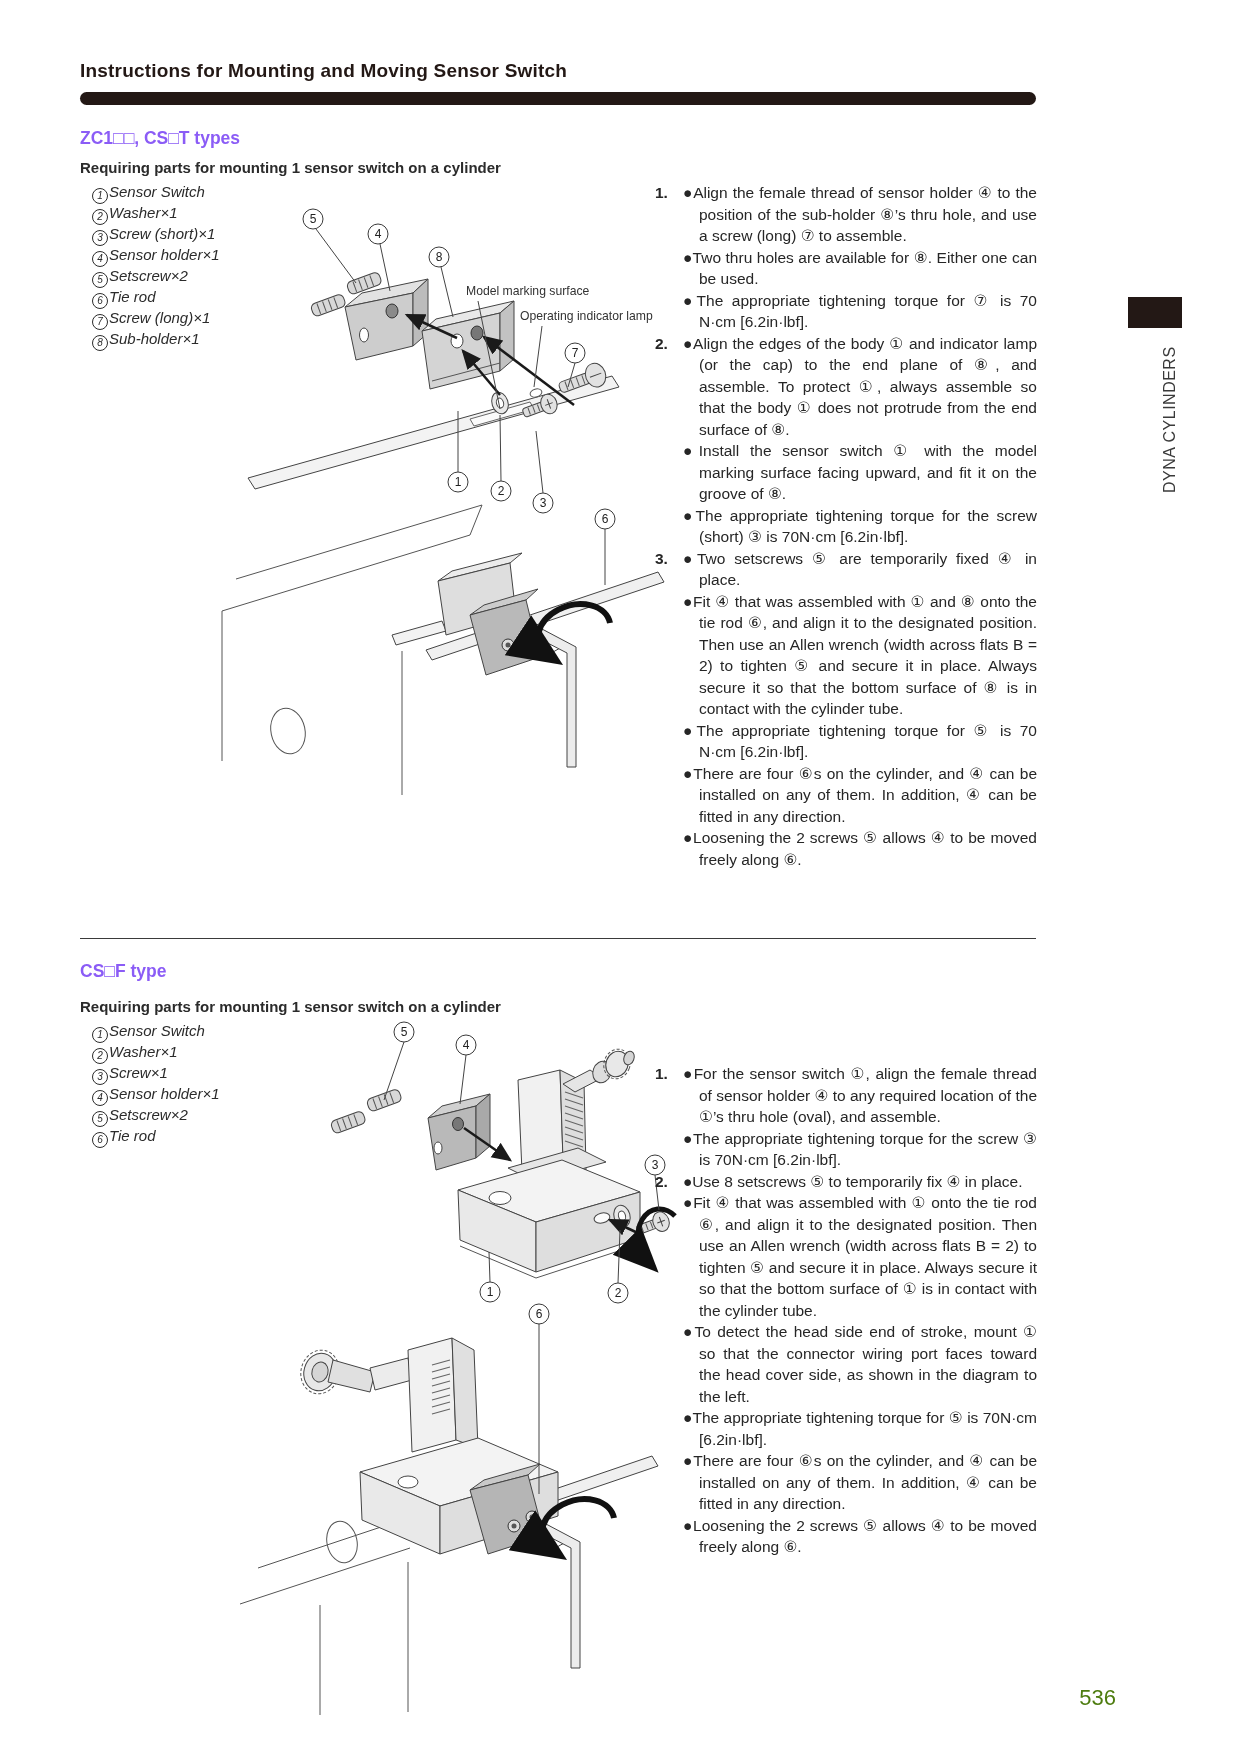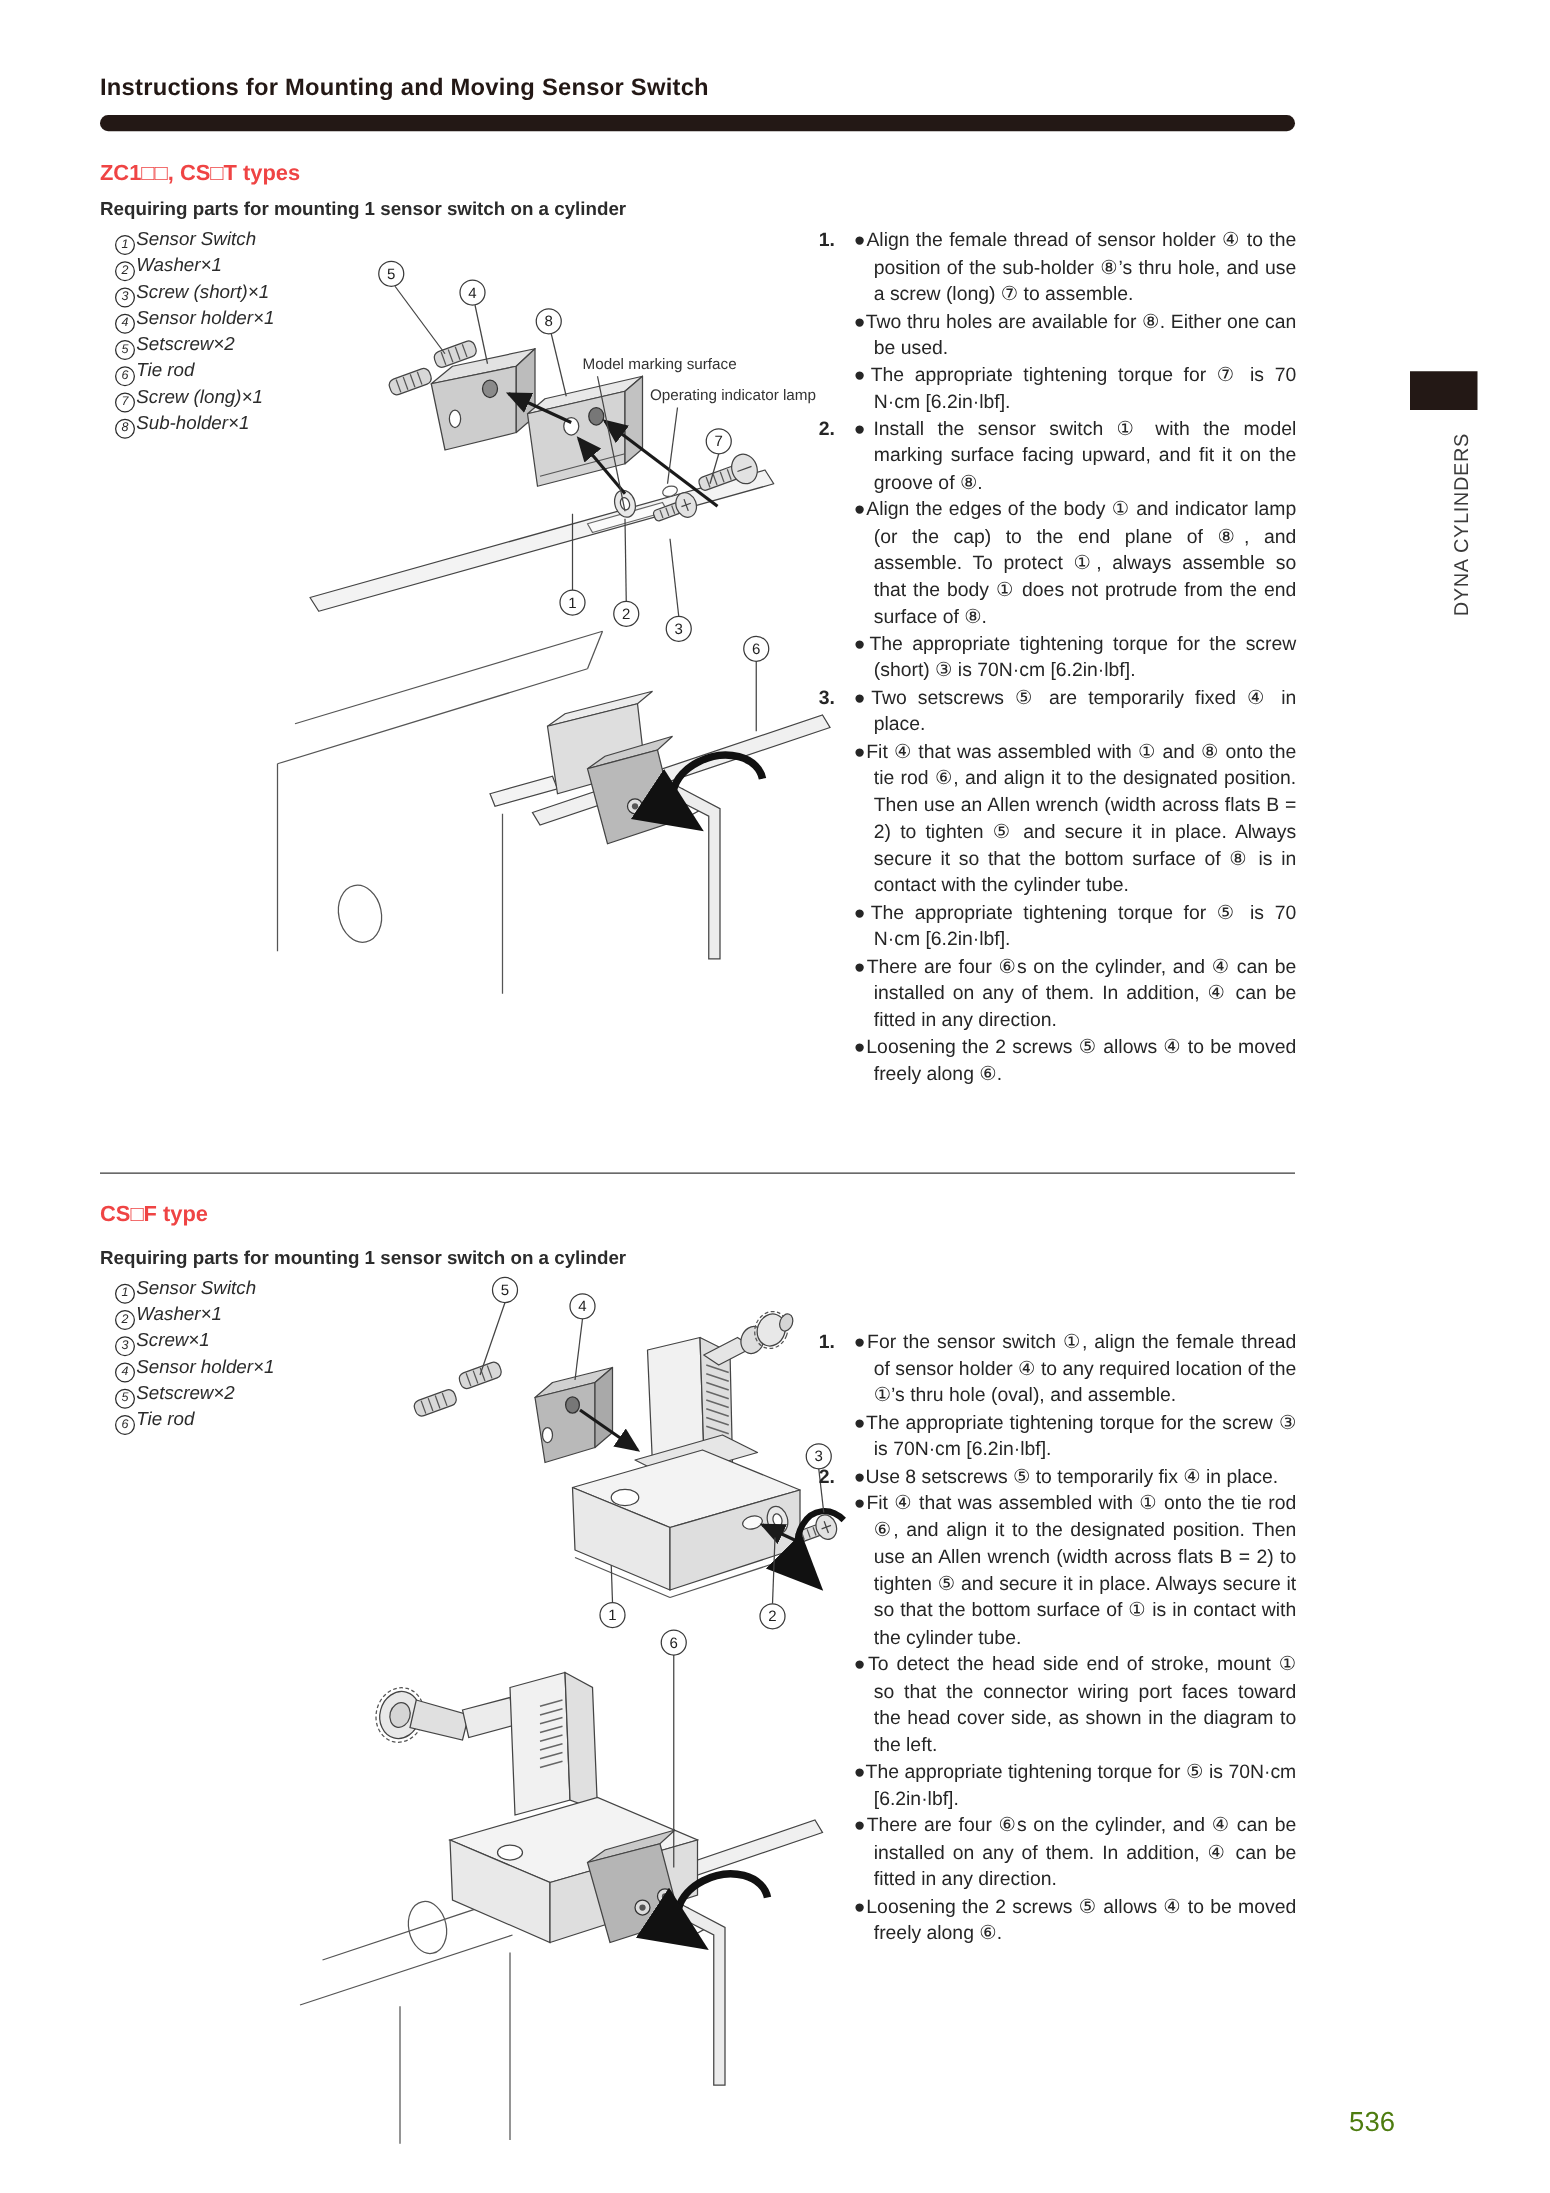--- a/index.html
+++ b/index.html
@@ -1,20 +1,20 @@
 <!DOCTYPE html>
 <html><head>
 <meta charset="utf-8">
 <style>
   html,body{margin:0;padding:0;background:#fff;}
   .page{position:relative;width:1200px;height:1754px;background:#fff;overflow:hidden;
         font-family:"Liberation Sans","DejaVu Sans",sans-serif;color:#2b2b2b;}
   .page-title{position:absolute;left:80px;top:60px;font-size:19px;font-weight:700;color:#231815;letter-spacing:.2px;}
   .title-rule{position:absolute;left:80px;top:92px;width:956px;height:13px;background:#231815;border-radius:7px;}
-  .sec-heading{position:absolute;left:80px;font-size:17.5px;font-weight:700;color:#ef4444;}
+  .sec-heading{position:absolute;left:80px;font-size:17.5px;font-weight:700;color:#8b5cf6;}
   .sec1-heading{top:128px;}
   .sec2-heading{top:961px;text-align:right;}
   .divider{position:absolute;left:80px;top:938px;width:956px;height:0;border-top:1.5px solid #3a3a3a;}
   .requiring{position:absolute;left:80px;font-size:15px;color:#2b2b2b;font-weight:bold;}
   .req1{top:159px;}
   .req2{top:998px;}
   .parts{position:absolute;left:92px;font-size:15px;line-height:21px;font-style:italic;}
   .parts1{top:181px;}
   .parts2{top:1020px;}
   .part{white-space:nowrap;height:21px;}
@@ -221,22 +221,22 @@
       <div class="step-num">1.</div>
       <div class="bullets">
         <div class="b">●Align the female thread of sensor holder ④ to the position of the sub-holder ⑧’s thru hole, and use a screw (long) ⑦ to assemble.</div>
         <div class="b">●Two thru holes are available for ⑧. Either one can be used.</div>
         <div class="b">●The appropriate tightening torque for ⑦ is 70 N·cm [6.2in·lbf].</div>
       </div>
     </div>
     <div class="step">
       <div class="step-num">2.</div>
       <div class="bullets">
+        <div class="b">●Align the edges of the body ① and indicator lamp (or the cap) to the end plane of ⑧, and assemble. To protect ①, always assemble so that the body ① does not protrude from the end surface of ⑧.</div>
         <div class="b">●Install the sensor switch ① with the model marking surface facing upward, and fit it on the groove of ⑧.</div>
-        <div class="b">●Align the edges of the body ① and indicator lamp (or the cap) to the end plane of ⑧, and assemble. To protect ①, always assemble so that the body ① does not protrude from the end surface of ⑧.</div>
         <div class="b">●The appropriate tightening torque for the screw (short) ③ is 70N·cm [6.2in·lbf].</div>
       </div>
     </div>
     <div class="step">
       <div class="step-num">3.</div>
       <div class="bullets">
         <div class="b">●Two setscrews ⑤ are temporarily fixed ④ in place.</div>
         <div class="b">●Fit ④ that was assembled with ① and ⑧ onto the tie rod ⑥, and align it to the designated position. Then use an Allen wrench (width across flats B = 2) to tighten ⑤ and secure it in place. Always secure it so that the bottom surface of ⑧ is in contact with the cylinder tube.</div>
         <div class="b">●The appropriate tightening torque for ⑤ is 70 N·cm [6.2in·lbf].</div>
         <div class="b">●There are four ⑥s on the cylinder, and ④ can be installed on any of them. In addition, ④ can be fitted in any direction.</div>

